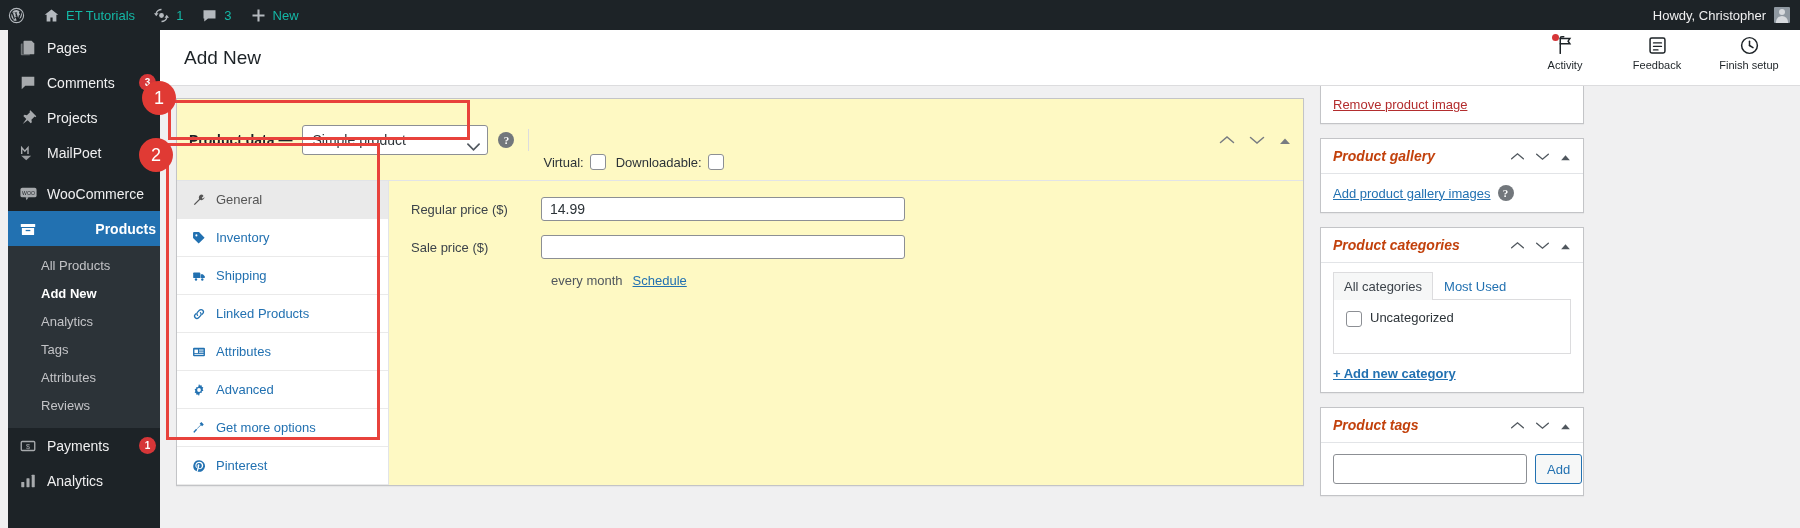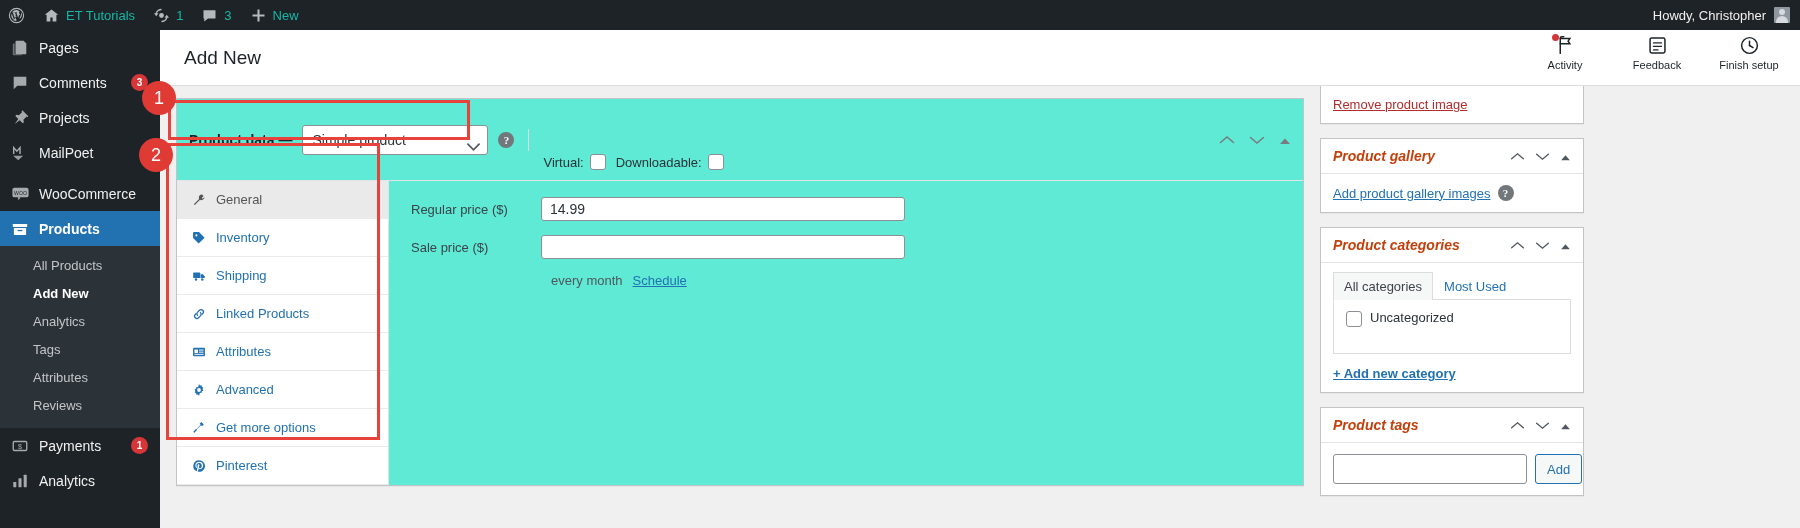--- a/index.html
+++ b/index.html
@@ -36,33 +36,33 @@
   }
   .ab-avatar::after {
     content: ""; position: absolute; left: 2px; top: 9px;
     width: 12px; height: 8px; border-radius: 6px 6px 0 0; background: #d7dade;
   }
   .ab-icon { display: inline-flex; width: 17px; height: 17px; align-items: center; justify-content: center; }
   .ab-icon svg { display: block; }
 
   
   .sidebar {
-    position: absolute; top: 30px; left: 0; width: 160px; bottom: 0;
+    position: absolute; top: 30px; left: 8px; width: 160px; bottom: 0;
     background: #1d2327; color: #f0f0f1; font-size: 14px;
   }
   .menu-item {
     display: flex; align-items: center; gap: 9px;
     height: 35px; padding: 0 12px 0 10px; color: #f0f0f1;
     position: relative; white-space: nowrap;
   }
   .menu-item .mi-icon {
     width: 20px; height: 20px; display: inline-flex;
     align-items: center; justify-content: center; color: #a7aaad; flex: none;
   }
-  .menu-item.current { background: #2271b1; color: #fff; font-weight: 600; }
+  .menu-item.current { background: #2271b1; color: #fff; font-weight: 600; text-align: right; }
   .menu-item.current .mi-icon { color: #fff; }
   .menu-item.current::after {
     content: ""; position: absolute; right: -8px; top: 50%;
     margin-top: -8px; border: 8px solid transparent; border-left-color: #2271b1;
   }
   .mi-label { flex: 1; }
   .badge {
     background: #d63638; color: #fff; font-size: 10px; font-weight: 600;
     min-width: 17px; height: 17px; border-radius: 9px;
     display: inline-flex; align-items: center; justify-content: center;
@@ -94,21 +94,21 @@
   .ha-dot {
     position: absolute; top: 1px; right: 17px;
     width: 7px; height: 7px; border-radius: 50%; background: #d63638;
   }
 
   .work { position: relative; padding: 12px 16px 0 16px; display: flex; gap: 16px; }
   .col-main { width: 1128px; flex: none; }
   .col-side { width: 264px; flex: none; }
 
   
-  .postbox { background: #5eead4; border: 1px solid #c3c4c7; box-shadow: 0 1px 1px rgba(0,0,0,.04); }
+  .postbox { background: #fef9c3; border: 1px solid #c3c4c7; box-shadow: 0 1px 1px rgba(0,0,0,.04); }
   .pd-header {
     display: flex; align-items: center; gap: 10px;
     padding: 10px 12px; border-bottom: 1px solid #e2e4e7; min-height: 44px;
   }
   .pd-label { font-size: 14px; font-weight: 600; color: #1d2327; white-space: nowrap; }
   .pd-select {
     appearance: none; -webkit-appearance: none;
     width: 186px; height: 30px; padding: 0 26px 0 9px;
     border: 1px solid #8c8f94; border-radius: 3px; background: #fff;
     font-family: inherit; font-size: 14px; color: #2c3338;

